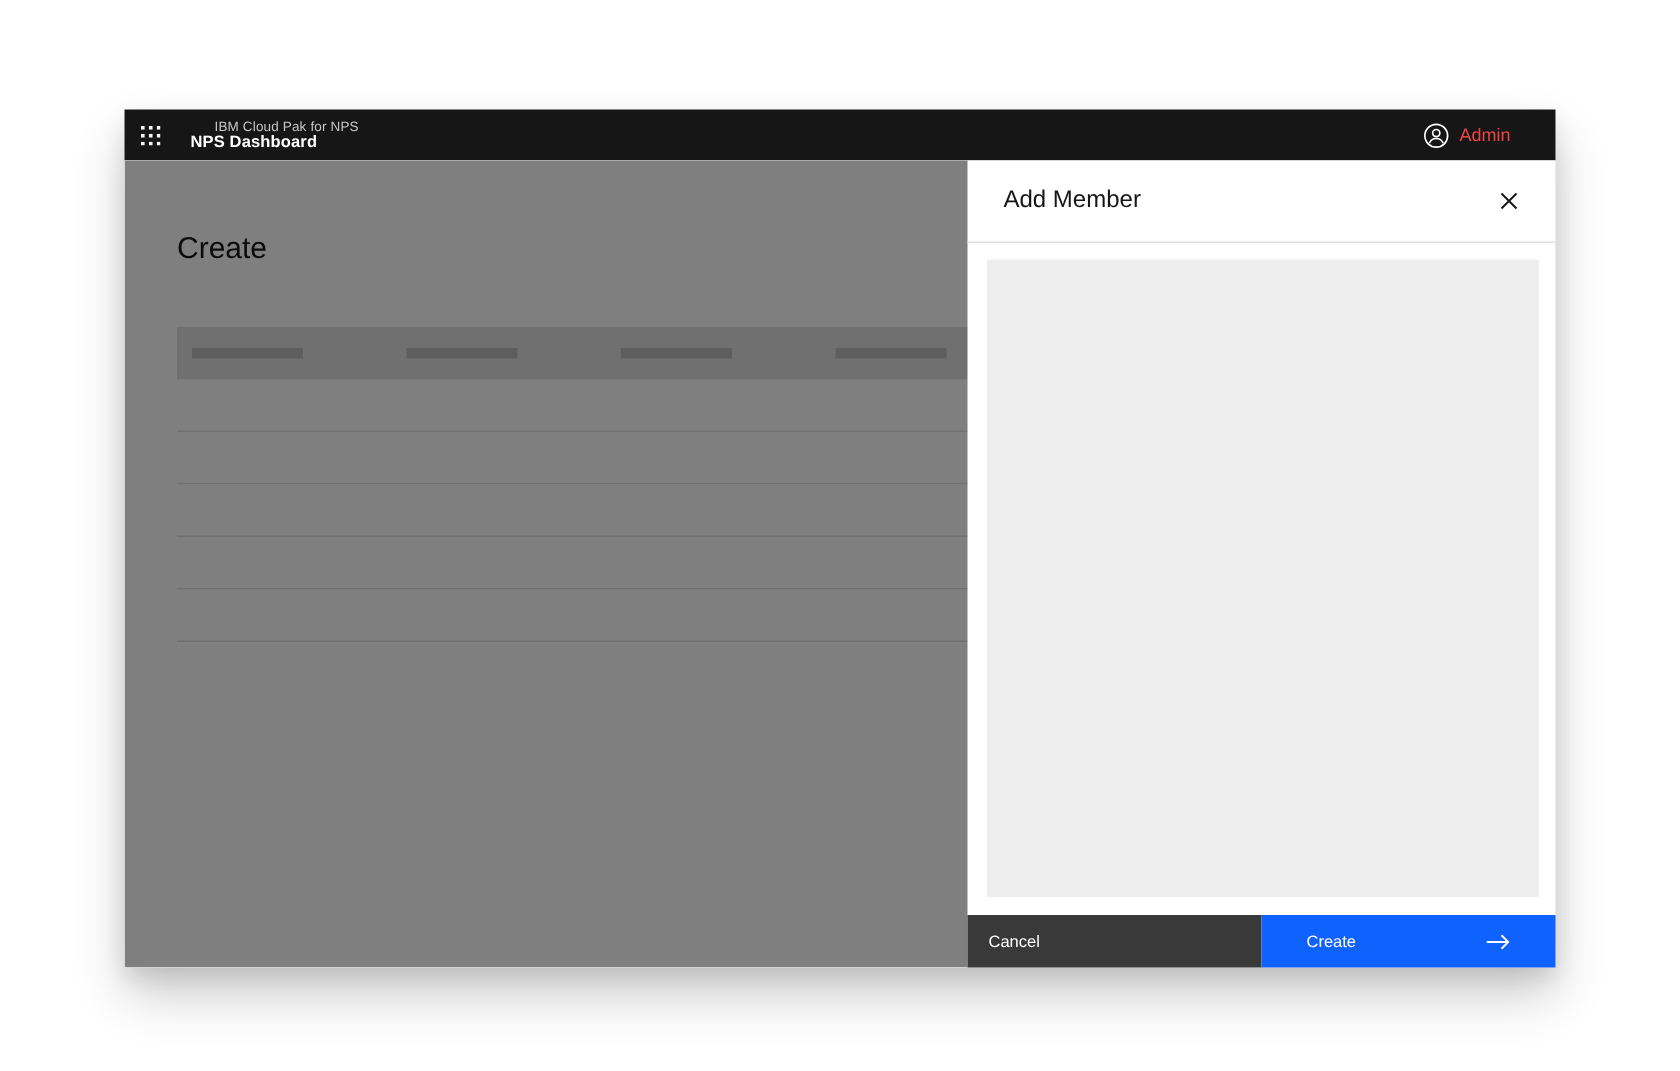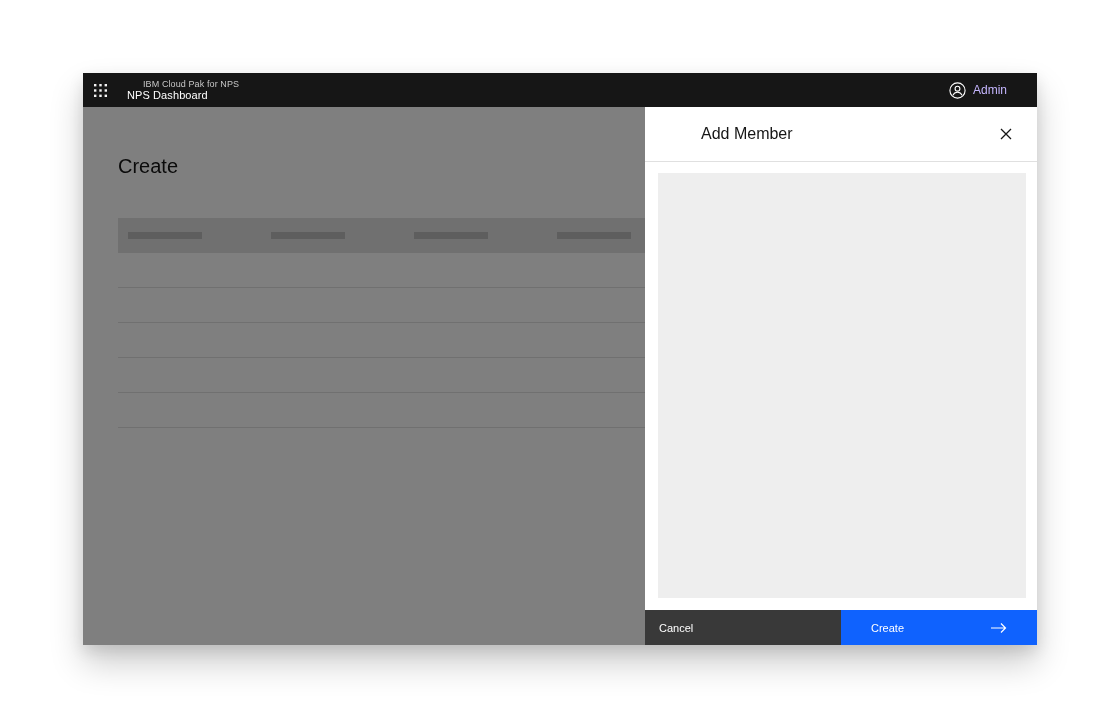--- a/index.html
+++ b/index.html
@@ -17,24 +17,24 @@
   .topbar {
     position:absolute; left:0; top:0; right:0; height:34px;
     background:#161616; display:flex; align-items:center;
   }
   .switcher-btn {
     width:34px; height:34px; display:flex; align-items:center; justify-content:center;
     cursor:pointer; flex:0 0 auto;
   }
   .hdr-titles { margin-left:10px; display:flex; flex-direction:column; justify-content:center; line-height:1.15; }
   .hdr-eyebrow { font-size:9px; color:#c6c6c6; letter-spacing:0.1px;padding-left:16px; }
-  .hdr-app { font-size:11px; font-weight:normal; color:#ffffff; letter-spacing:0.1px; }
+  .hdr-app { font-size:11px; font-weight:bold; color:#ffffff; letter-spacing:0.1px; }
   .hdr-spacer { flex:1; }
   .hdr-user { display:flex; align-items:center; gap:7px; padding-right:30px; cursor:pointer; height:100%; }
-  .hdr-user-label { font-size:12px; color:#c4b5fd; }
+  .hdr-user-label { font-size:12px; color:#ef4444; }
 
   
   .content { position:absolute; left:0; top:34px; right:0; bottom:0; background:#ffffff; overflow:hidden; }
   .page-title { position:absolute; left:35px; top:46px; font-size:20px; line-height:26px; color:#161616; font-weight:400; }
 
   .table { position:absolute; left:35px; top:111px; width:884px; }
   .thead { height:35px; background:#e0e0e0; display:flex; align-items:center; }
   .th-cell { width:143px; padding-left:10px; flex:0 0 auto; }
   .sk-bar { width:74px; height:7px; background:#bcbcbc; }
   .trow { height:35px; background:#ffffff; border-bottom:1px solid #e0e0e0; }
@@ -43,21 +43,21 @@
 
   
   .panel {
     position:absolute; top:34px; right:0; bottom:0; width:392px;
     background:#ffffff; display:flex; flex-direction:column; z-index:2;
   }
   .panel-header {
     height:55px; flex:0 0 auto; display:flex; align-items:center;
     padding:0 16px 0 24px; border-bottom:1px solid #e0e0e0;
   }
-  .panel-title { font-size:16px; color:#161616; font-weight:400; flex:1;margin-left:32px; }
+  .panel-title { font-size:16px; color:#161616; font-weight:400; flex:1; }
   .close-btn {
     width:30px; height:30px; display:flex; align-items:center; justify-content:center;
     background:transparent; border:none; cursor:pointer;
   }
   .panel-body { flex:1 1 auto; position:relative; }
   .placeholder { position:absolute; left:13px; right:11px; top:11px; height:425px; background:#eeeeee; }
   .panel-footer { flex:0 0 auto; height:35px; display:flex; }
   .btn { border:none; cursor:pointer; font-family:"Liberation Sans", sans-serif; font-size:11px; color:#ffffff; text-align:left; }
   .btn-cancel { flex:1 1 50%; background:#393939; padding-left:14px; }
   .btn-create {

